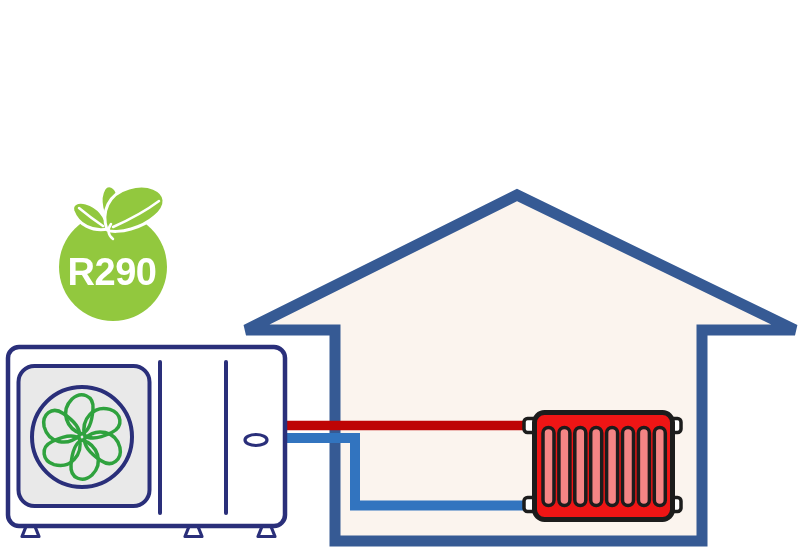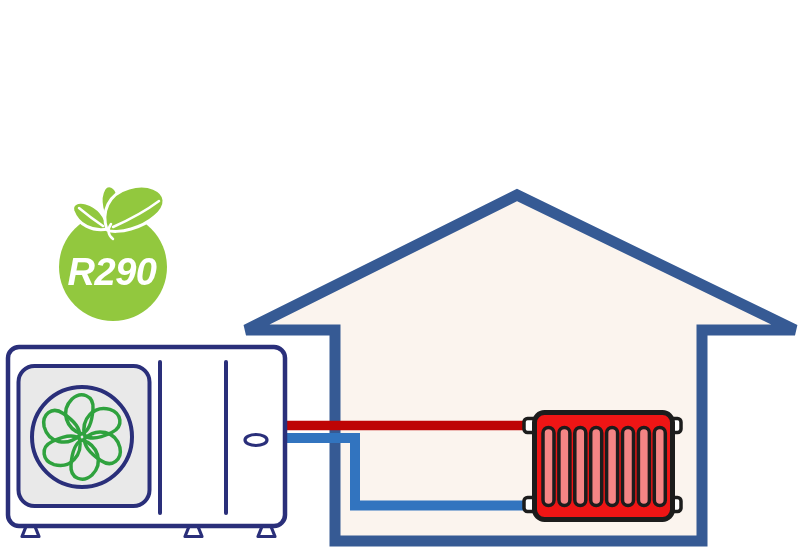--- a/index.html
+++ b/index.html
@@ -7,21 +7,20 @@
     padding: 0;
     background: #FFFFFF;
     font-family: "Liberation Sans", sans-serif;
   }
   .stage {
     position: relative;
     width: 802px;
     height: 550px;
     background: var(--background, #FFFFFF);
     overflow: hidden;
-    font-style: italic;
   }
   .stage svg { position: absolute; inset: 0; display: block; }
 
   
   .house-shape {
     fill: var(--house-fill, #FBF4EE);
     stroke: var(--house-outline, #365A94);
     stroke-width: 11;
     stroke-linejoin: miter;
     stroke-miterlimit: 2;

